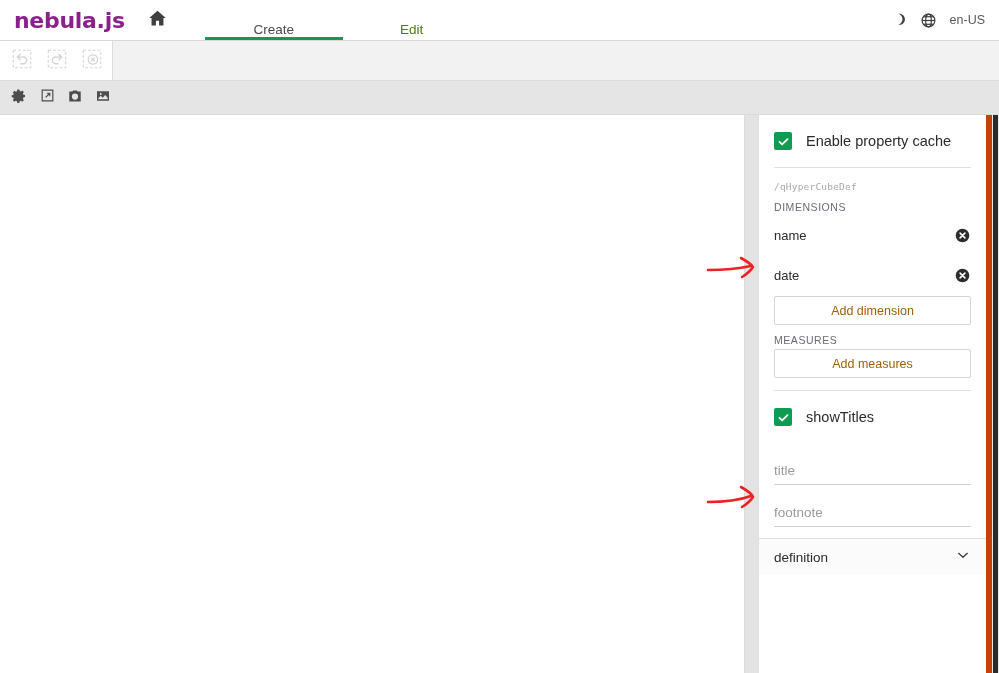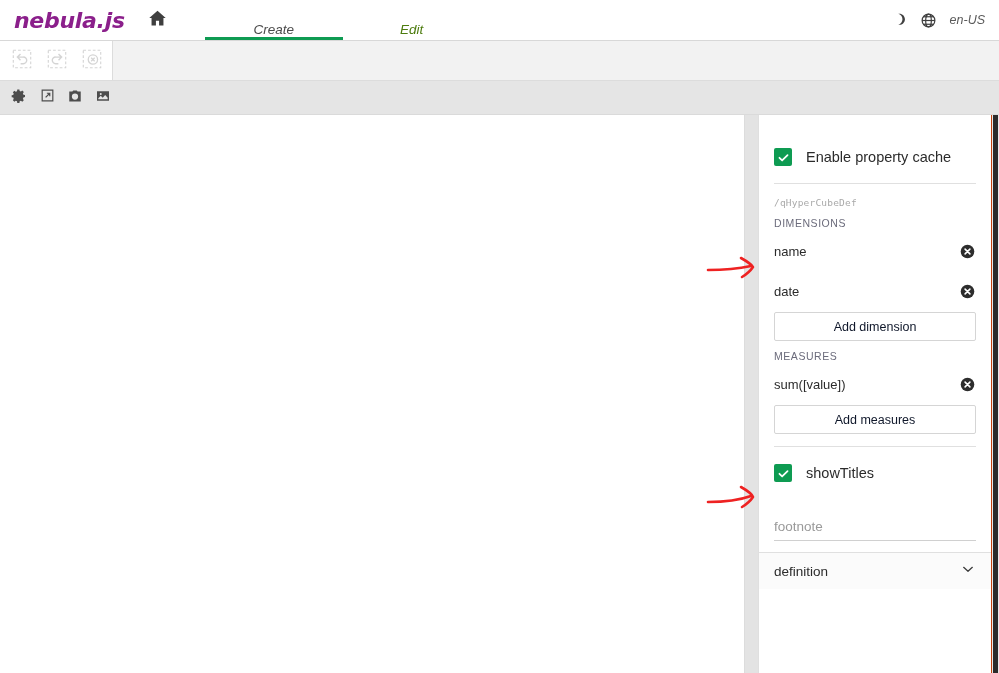--- a/index.html
+++ b/index.html
@@ -11,21 +11,20 @@
   }
 
   
   .header {
     position: relative;
     height: 41px;
     background: #ffffff;
     border-bottom: 1px solid #d8d8d8;
     display: flex;
     align-items: stretch;
-    font-style: italic;
   }
   .logo {
     display: flex; align-items: center;
     padding: 0 12px 0 14px;
     font-size: 22px;
     font-weight: 700;
     letter-spacing: -0.3px;
     color: #8b1f8b;
     font-family: "DejaVu Sans", sans-serif;
     user-select: none;
@@ -121,22 +120,22 @@
     width: 241px;
     background: #e8e8e8;
     position: relative;
     display: flex;
     padding-right: 7px;
   }
   .panel-inner {
     flex: 1;
     background: #ffffff;
     border-left: 1px solid #dfdfdf;
-    border-right: 1px solid #c2410c;
-    padding: 16px 15px;
+    border-right: 6px solid #c2410c;
+    padding: 0 15px;
     overflow: hidden;
   }
   .panel-scrollbar {
     position: absolute;
     right: 0; top: 0; bottom: 0;
     width: 7px;
     background: #e8e8e8;
   }
   .panel-scrollbar .thumb {
     position: absolute;
@@ -186,21 +185,21 @@
   .field-name { font-size: 13px; color: #2b2b2b; }
   .del-btn { cursor: pointer; display: flex; flex-shrink: 0; }
 
   .add-btn {
     display: flex; align-items: center; justify-content: center;
     height: 29px;
     border: 1px solid #d5d5d5;
     background: #ffffff;
     border-radius: 2px;
     font-size: 12.5px;
-    color: #0f172a;
+    color: #a16207;
     cursor: pointer;
     margin-top: 3px;
     user-select: none;
   }
 
   .spacer-12 { height: 12px; }
 
   .text-field {
     border-bottom: 1px solid #d0d0d0;
     height: 33px;
@@ -403,45 +402,39 @@
             <circle cx="12" cy="12" r="9.6" fill="#2d2d2d"></circle>
             <path d="M8.6 8.6l6.8 6.8M15.4 8.6l-6.8 6.8" stroke="#ffffff" stroke-width="2.2" stroke-linecap="round"></path>
           </svg>
         </span>
       </div>
 
       <div class="add-btn">Add dimension</div>
 
       <div class="section-label">MEASURES</div>
 
-      <div class="field-row">
-        <span class="field-name">sum([value])</span>
-        <span class="del-btn">
-          <svg width="17" height="17" viewBox="0 0 24 24">
-            <circle cx="12" cy="12" r="9.6" fill="#2d2d2d"></circle>
-            <path d="M8.6 8.6l6.8 6.8M15.4 8.6l-6.8 6.8" stroke="#ffffff" stroke-width="2.2" stroke-linecap="round"></path>
-          </svg>
-        </span>
-      </div>
 
       <div class="add-btn">Add measures</div>
 
       <div class="spacer-12"></div>
       <div class="divider"></div>
 
       <div class="chk-row">
         <span class="checkbox">
           <svg width="13" height="13" viewBox="0 0 24 24" fill="none" stroke="#ffffff" stroke-width="3.2" stroke-linecap="round" stroke-linejoin="round">
             <path d="M4.5 12.5l5 5 10-10"></path>
           </svg>
         </span>
         <span class="chk-label">showTitles</span>
       </div>
 
       <div class="text-field">
+        <input type="text" placeholder="title" style="">
+      </div>
+      <div class="text-field">
         <input type="text" placeholder="footnote" style="">
       </div>
 
       <div class="accordion">
         <span class="accordion-label">definition</span>
         <span>
           <svg width="16" height="16" viewBox="0 0 24 24" fill="none" stroke="#3b3b3b" stroke-width="1.9" stroke-linecap="round" stroke-linejoin="round">
             <path d="M5.5 9.5l6.5 6 6.5-6"></path>
           </svg>
         </span>

